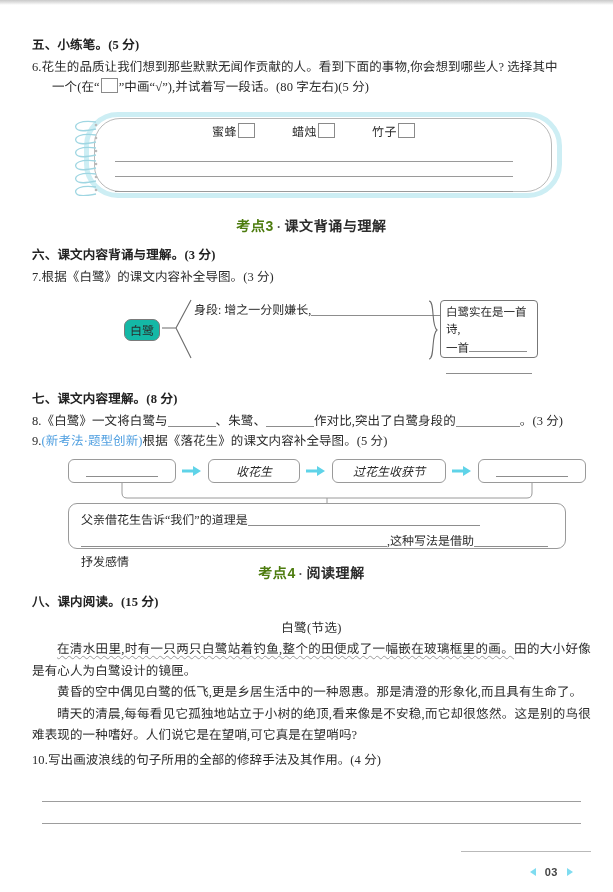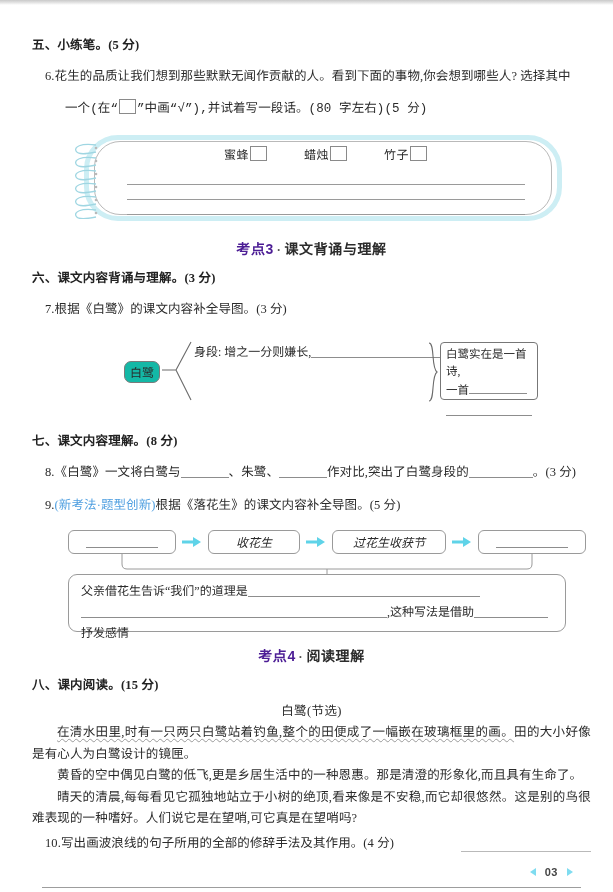--- a/index.html
+++ b/index.html
@@ -22,24 +22,24 @@
     position:absolute;top:0;left:0;width:613px;height:5px;
     background:linear-gradient(to bottom,#c9c9c9,#e8e8e8 60%,#fff);
   }
 
   
   .sec-title{
     font-weight:bold;font-size:12.5px;letter-spacing:.2px;
     margin:0 0 4px 0;color:#222;
   }
   .qline{
-    font-size:12.5px;line-height:1.62;margin:13px;color:#2a2a2a;
+    font-size:12.5px;line-height:1.62;margin:0;color:#2a2a2a;
     letter-spacing:.1px;
   }
-  .indent2{padding-left:20px;font-family:Liberation Mono, monospace;}
+  .indent2{padding-left:20px;}
   .blue-tag{color:#4f9fe0;}
 
   
   .inbox{
     display:inline-block;width:15px;height:13px;
     border:1px solid #8a8a8a;vertical-align:-2px;margin:0 1px;
     background:#fff;
   }
   .ul-blank{
     display:inline-block;border-bottom:1px solid #8d8d8d;
@@ -58,39 +58,39 @@
   }
   .nb-inner{
     position:absolute;left:18px;top:8px;width:458px;height:74px;
     border:1px solid #b9b9b9;border-radius:26px;
     box-sizing:border-box;background:#fff;
   }
   .nb-rings{
     position:absolute;left:-6px;top:6px;width:34px;height:80px;z-index:5;
   }
   .nb-content{
-    position:absolute;left:40px;top:10px;width:420px;height:66px;
+    position:absolute;left:28px;top:10px;width:420px;height:66px;
   }
   .nb-choices{
     font-size:12px;display:flex;gap:0;justify-content:center;
     padding-top:2px;letter-spacing:.5px;
   }
   .nb-choices span.item{margin:0 18px;white-space:nowrap;}
   .nb-lines{margin-top:7px;}
   .nb-lines div{
     border-bottom:1px solid #9a9a9a;height:14px;width:398px;margin:0 auto;
   }
 
   
   .kaodian{
     text-align:center;margin:13px 0 9px 0;
     font-family:"Liberation Sans","DejaVu Sans",sans-serif;
     font-weight:bold;font-size:14px;letter-spacing:.6px;
   }
-  .kaodian .kd-n{color:#4c1d95;}
+  .kaodian .kd-n{color:#4d7c0f;}
   .kaodian .kd-dot{color:#555;margin:0 3px;font-size:12px;}
   .kaodian .kd-t{color:#2c2c2c;}
 
   
   .mindmap{position:relative;height:78px;margin-top:3px;}
   .mm-label{
     position:absolute;left:92px;top:29px;
     border:1px solid #7b7b7b;border-radius:7px;
     padding:1px 5px;font-size:12px;background:#14b8a6;
   }
@@ -118,21 +118,21 @@
     box-sizing:border-box;font-size:12px;
     display:flex;align-items:center;justify-content:center;
   }
   .fbox .fblank{
     display:inline-block;border-bottom:1px solid #8d8d8d;width:72px;height:11px;
   }
   .farrow{position:absolute;top:8px;}
   .fconnect{position:absolute;left:0;top:26px;width:553px;height:20px;}
 
   .ansbox{
-    position:relative;margin:0 0 0 36px;width:498px;height:58px;
+    position:relative;margin:0 0 0 36px;width:498px;height:46px;
     border:1px solid #9a9a9a;border-radius:9px;box-sizing:border-box;
     padding:6px 12px;font-size:12px;line-height:1.72;background:#fff;
   }
   .ansbox .b1{display:inline-block;border-bottom:1px solid #8d8d8d;width:232px;height:12px;vertical-align:-2px;}
   .ansbox .b2{display:inline-block;border-bottom:1px solid #8d8d8d;width:306px;height:12px;vertical-align:-2px;}
   .ansbox .b3{display:inline-block;border-bottom:1px solid #8d8d8d;width:74px;height:12px;vertical-align:-2px;}
 
   
   .passage-title{
     text-align:center;font-size:12.5px;margin:7px 0 3px 0;letter-spacing:.4px;

